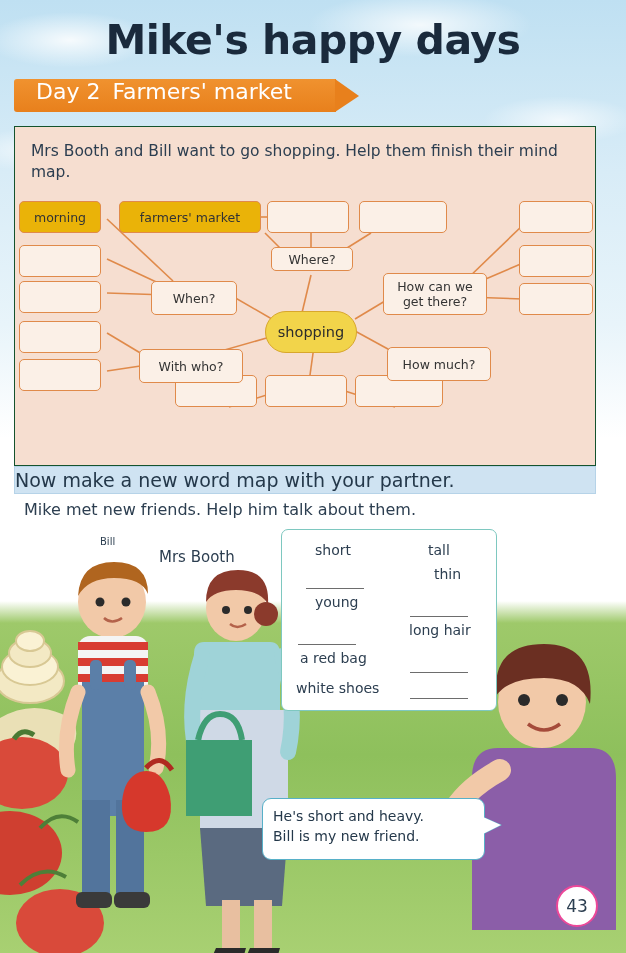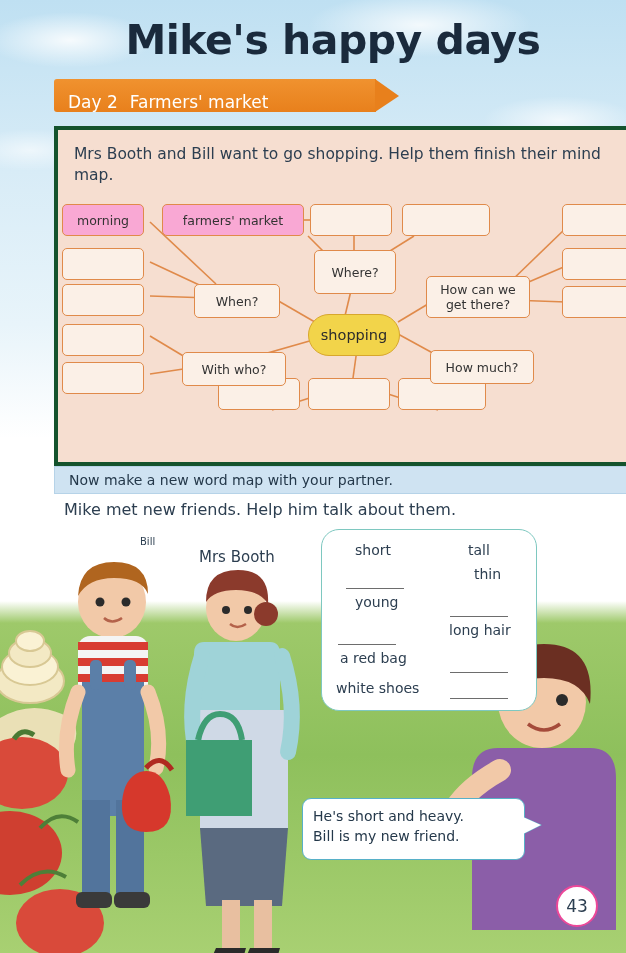--- a/index.html
+++ b/index.html
@@ -35,76 +35,76 @@
     letter-spacing:-0.5px;
     font-family:"DejaVu Sans", sans-serif;
   }
 
   
   .day-banner{
     position:absolute; left:14px; top:79px;
     height:33px; width:322px;
     background:linear-gradient(to bottom,#f0922f,#e8801c);
     border-radius:3px 0 0 3px;
-    color:#fff; font-size:17px;
-    display:flex; align-items:flex-end; gap:12px;
-    padding-left:14px;
+    color:#fff; font-size:22px;
+    display:flex; align-items:flex-start; gap:12px;
+    padding-left:22px;
   }
   .day-banner::after{
     content:""; position:absolute; right:-23px; top:0;
     border-top:17px solid transparent;
     border-bottom:16px solid transparent;
     border-left:24px solid #e8801c;
   }
   .day-banner .d-num{font-weight:normal;}
 
   
   .act1{
     position:absolute; left:14px; top:126px; width:582px; height:340px;
-    background:#f6ded0; border:4px solid #14532d;
+    background:#f6ded0; border:1px solid #14532d;
   }
   .act1 .instr{
     position:absolute; left:16px; top:14px; width:548px;
     font-size:15.5px; color:#2c3e50; line-height:1.35;
   }
   .mapwrap{ position:absolute; left:0; top:62px; width:582px; height:220px; }
   .mapwrap svg{ position:absolute; left:0; top:0; }
 
   .bx{
     position:absolute;
     background:#fbf0e7; border:1.6px solid #e08a4a; border-radius:5px;
     display:flex; align-items:center; justify-content:center;
     font-size:12.5px; color:#333; text-align:center;
     padding:2px 4px;
   }
-  .bx.lbl{ background:#f9a8d4; }
+  .bx.lbl{ background:#eab308; }
   .bx.center{
     background:#f2d44a; border:1.6px solid #d8a72c; border-radius:22px;
     font-size:14.5px; color:#2c2c2c;
   }
 
   
   .partner{
     position:absolute; left:14px; top:466px; width:582px; height:28px;
     background:#cfe3f2; border:1px solid #b6d3e8;
-    display:flex; align-items:center; padding-left:14px;
-    font-size:14px; color:#24384a;
+    display:flex; align-items:center; 
+    font-size:19px; color:#24384a;
   }
 
   
   .act2-instr{
     position:absolute; left:24px; top:500px;
     font-size:16px; color:#2c3e50;
   }
   .name-bill{ position:absolute; left:100px; top:536px; font-size:10px; color:#2c3e50;}
   .name-booth{ position:absolute; left:159px; top:548px; font-size:15px; color:#2c3e50;}
 
   .wordbox{
     position:absolute; left:281px; top:529px; width:216px; height:182px;
-    background:#ffffff; border:1.6px solid #7ec8c0; border-radius:18px;
+    background:#ffffff; border:1.6px solid #7ec8c0; border-radius:7px;
   }
   .w{ position:absolute; font-size:14px; color:#2c3e50; }
   .line{ position:absolute; border-bottom:1.3px solid #6d6d6d; }
 
   
   .bubble{
     position:absolute; left:262px; top:798px; width:223px; height:62px;
     background:#fff; border:1.6px solid #57b0c8; border-radius:9px;
     font-size:14px; color:#24384a; line-height:1.4;
     padding:8px 10px;
@@ -130,21 +130,21 @@
     position:absolute; left:0; bottom:0; width:100%; height:330px;
     background:
       linear-gradient(to bottom,#9ec96a 0%, #8ec05c 40%, #a8d072 100%);
     z-index:0;
   }
   .scene-top-fade{
     position:absolute; left:0; bottom:330px; width:100%; height:22px;
     background:linear-gradient(to bottom, rgba(255,255,255,0), #9ec96a);
     z-index:0;
   }
-  .content-layer{ position:absolute; inset:0; z-index:3;margin-left:40px; }
+  .content-layer{ position:absolute; inset:0; z-index:3; }
   .art-layer{ position:absolute; inset:0; z-index:2; }
 </style>
 </head>
 <body>
 
 <div class="page">
   <div class="sky-clouds"></div>
 </div>
 
 <div class="art-layer">
@@ -281,21 +281,21 @@
       <div class="bx" style="left:4px;  top:132px;width:82px;height:32px;"></div>
       <div class="bx" style="left:4px;  top:170px;width:82px;height:32px;"></div>
 
       <div class="bx" style="left:504px;top:56px; width:74px;height:32px;"></div>
       <div class="bx" style="left:504px;top:94px; width:74px;height:32px;"></div>
 
       <div class="bx" style="left:160px;top:186px;width:82px;height:32px;"></div>
       <div class="bx" style="left:250px;top:186px;width:82px;height:32px;"></div>
       <div class="bx" style="left:340px;top:186px;width:88px;height:32px;"></div>
 
-      <div class="bx" style="left:256px;top:58px; width:82px;height:44px;">Where?</div>
+      <div class="bx" style="left:256px;top:58px; width:82px;height:24px;">Where?</div>
       <div class="bx" style="left:136px;top:92px; width:86px;height:34px;">When?</div>
       <div class="bx" style="left:368px;top:84px; width:104px;height:42px;">How can we get there?</div>
       <div class="bx" style="left:124px;top:160px;width:104px;height:34px;">With who?</div>
       <div class="bx" style="left:372px;top:158px;width:104px;height:34px;">How much?</div>
 
       <div class="bx center" style="left:250px;top:122px;width:92px;height:42px;">shopping</div>
     </div>
   </div>
 
   <div class="partner">Now make a new word map with your partner.</div>

